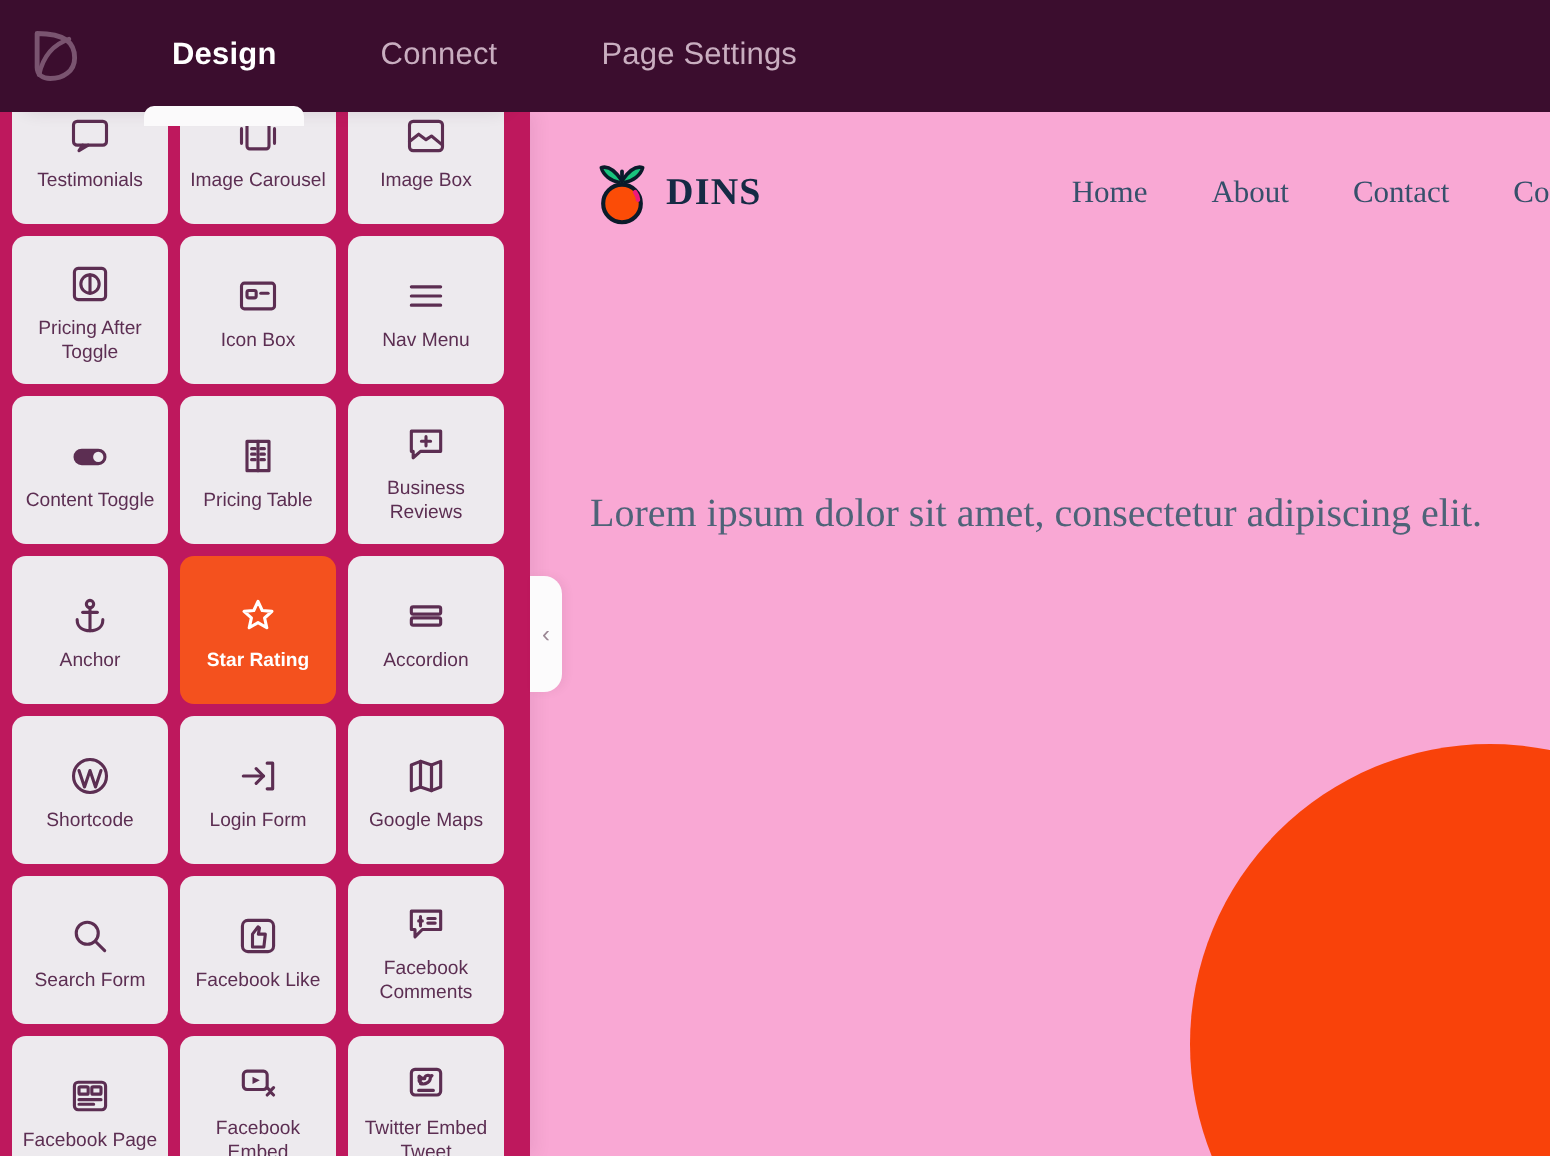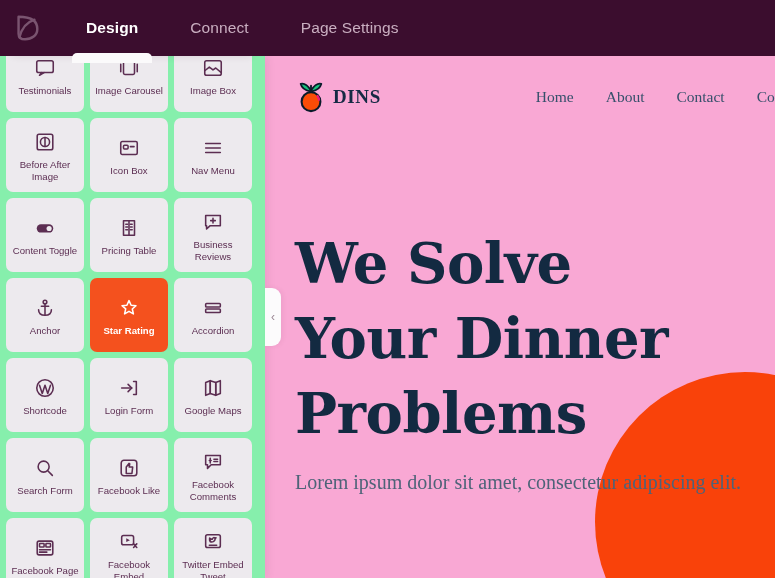--- a/index.html
+++ b/index.html
@@ -74,21 +74,21 @@
     border-radius: 5px 5px 0 0;
   }
 
   
   .blocks-panel {
     position: absolute;
     top: 56px;
     left: 0;
     width: 265px;
     height: 522px;
-    background: #86efac;
+    background: #be185d;
     overflow: hidden;
     z-index: 30;
     box-shadow: 3px 0 8px rgba(60,20,50,.07);
   }
   .blocks-grid {
     position: absolute;
     top: -22px;
     left: 0;
     width: 265px;
     display: flex;
@@ -309,21 +309,21 @@
           <div class="block-label">Image Box</div>
         </div>
         <div class="block-tile">
           <div class="block-icon">
             <svg width="22" height="22" viewBox="0 0 24 24" aria-hidden="true">
               <rect x="3.5" y="3.5" width="17" height="17" rx="2" fill="none" stroke="currentColor" stroke-width="1.7" stroke-linejoin="round" stroke-linecap="round"></rect>
               <circle cx="12" cy="12" r="5" fill="none" stroke="currentColor" stroke-width="1.7" stroke-linejoin="round" stroke-linecap="round"></circle>
               <path d="M12 7v10" fill="none" stroke="currentColor" stroke-width="1.7" stroke-linejoin="round" stroke-linecap="round"></path>
             </svg>
           </div>
-          <div class="block-label">Before After Image</div>
+          <div class="block-label">Pricing After Toggle</div>
         </div>
         <div class="block-tile">
           <div class="block-icon">
             <svg width="22" height="22" viewBox="0 0 24 24" aria-hidden="true">
               <rect x="3" y="5" width="18" height="14" rx="1.6" fill="none" stroke="currentColor" stroke-width="1.7" stroke-linejoin="round" stroke-linecap="round"></rect>
               <rect x="6" y="9" width="5" height="4" rx="1" fill="none" stroke="currentColor" stroke-width="1.7" stroke-linejoin="round" stroke-linecap="round"></rect>
               <path d="M13.5 10.5h4" fill="none" stroke="currentColor" stroke-width="1.7" stroke-linejoin="round" stroke-linecap="round"></path>
             </svg>
           </div>
           <div class="block-label">Icon Box</div>
@@ -515,19 +515,18 @@
         <a href="#">Home</a>
         <a href="#">About</a>
         <a href="#">Contact</a>
         <a href="#">Courses</a>
       </nav>
     </div>
 
     <div class="blob"></div>
 
     <div class="hero">
-      <h1 class="hero-title">We Solve Your Dinner Problems</h1>
       <p class="hero-sub">Lorem ipsum dolor sit amet, consectetur adipiscing elit.</p>
     </div>
 
   </div>
 
 </div>
 
 </body></html>

